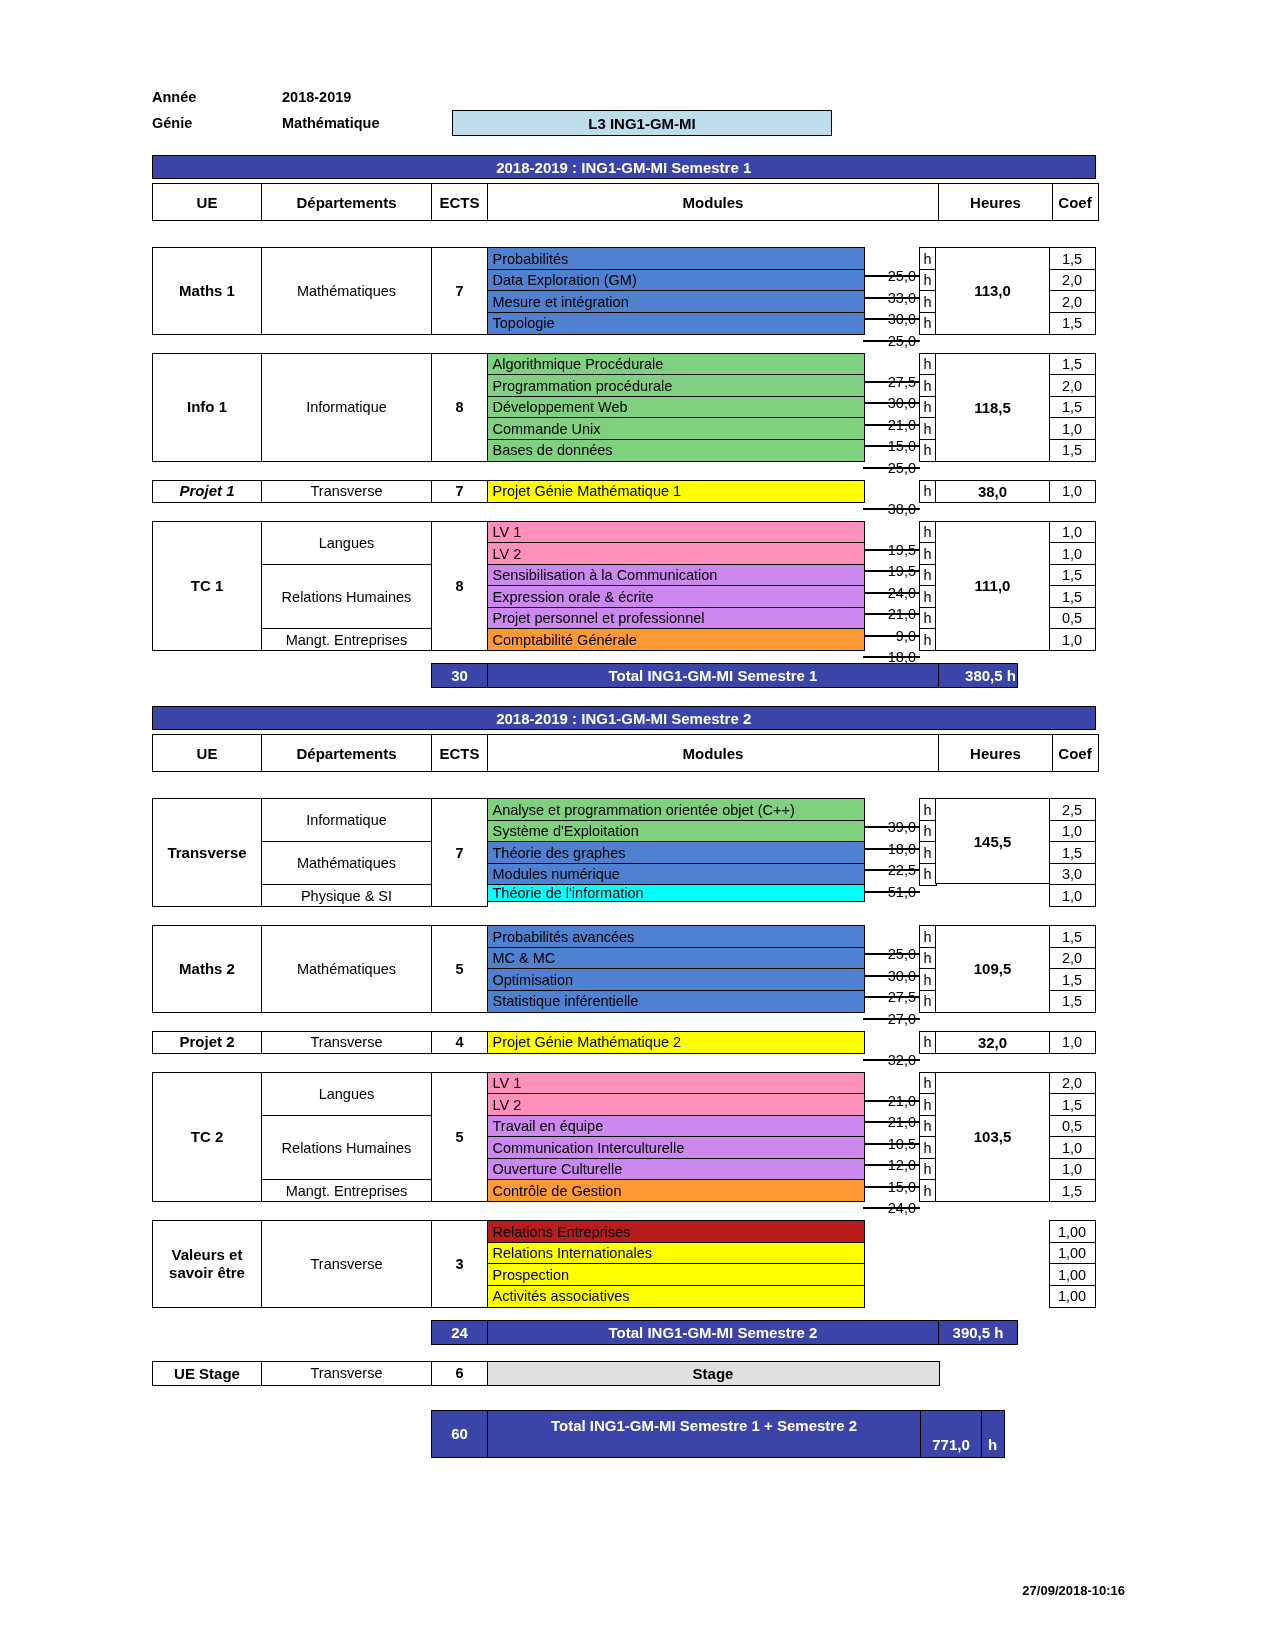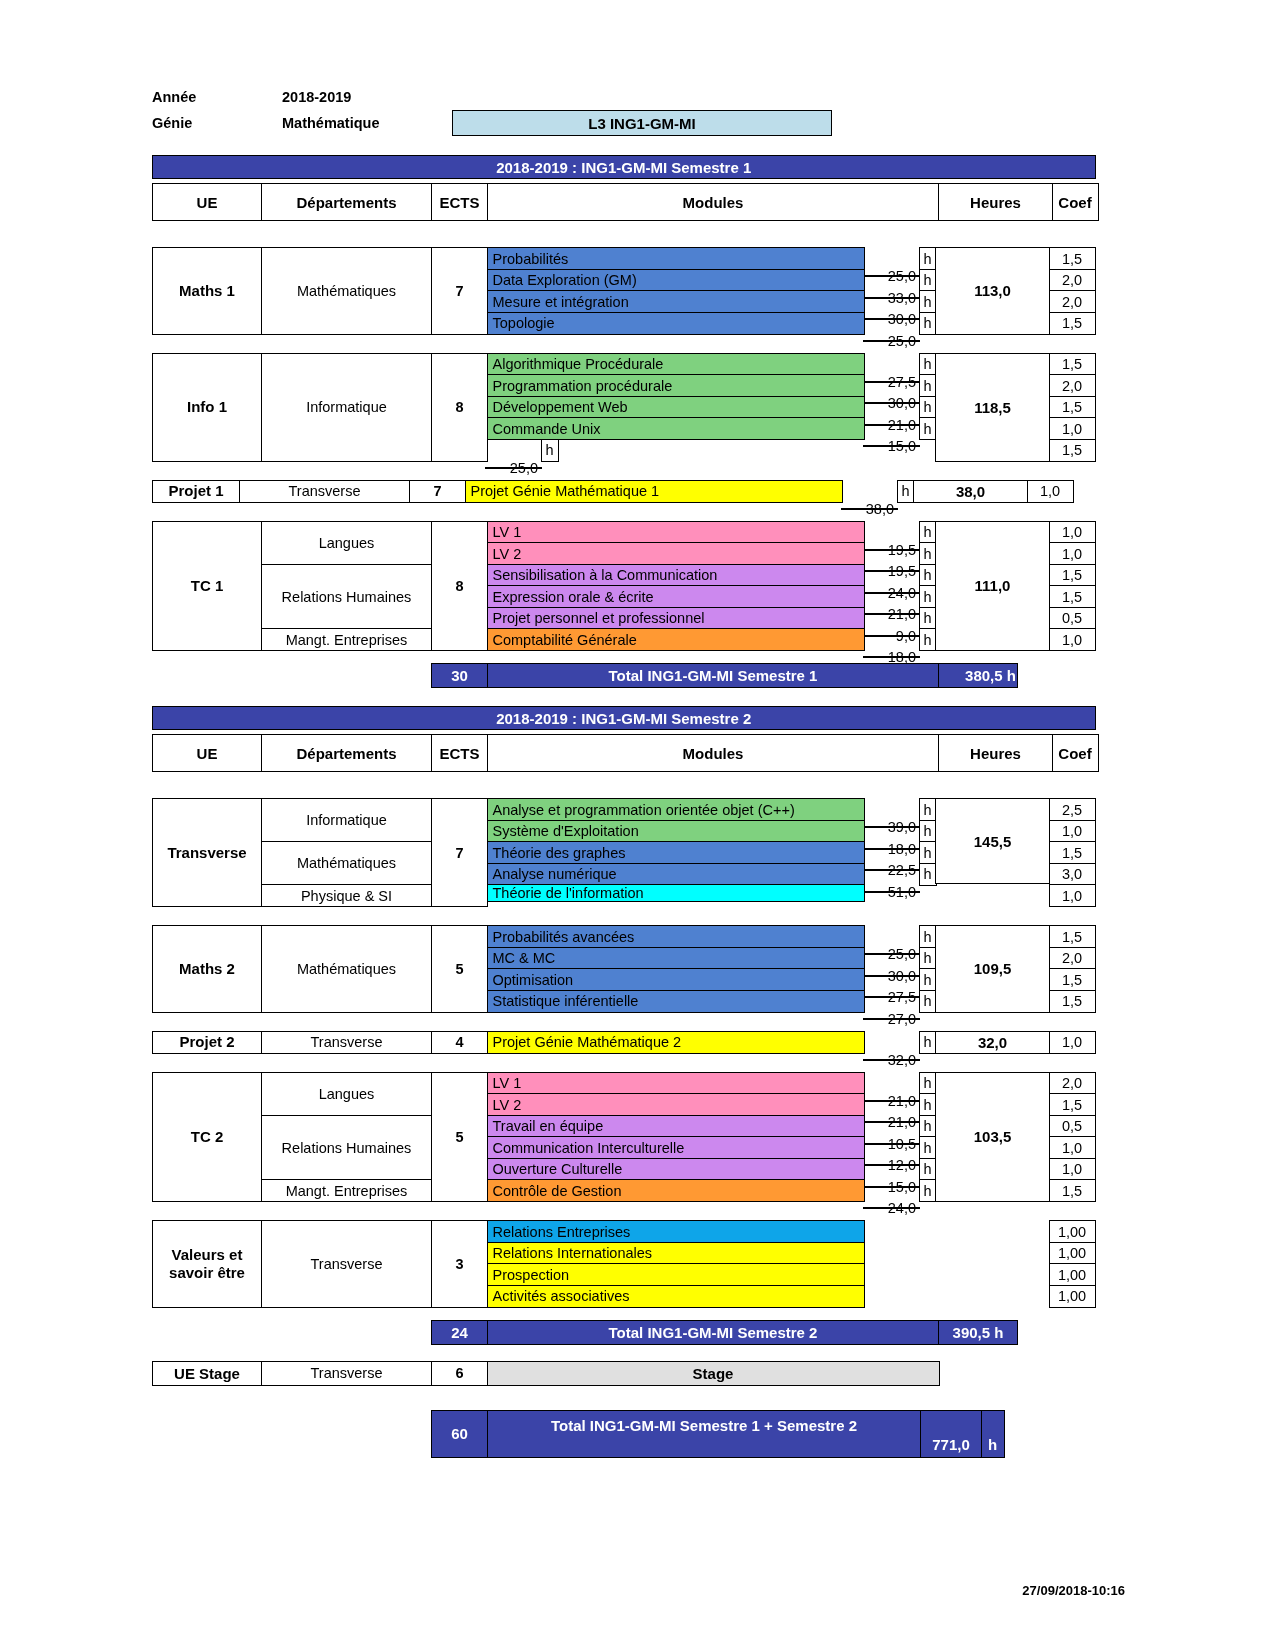--- a/index.html
+++ b/index.html
@@ -299,35 +299,36 @@
             <div class="mod-name" style="background: rgb(127, 209, 127);">Développement Web</div>
             <div class="mod-h">21,0</div>
             <div class="mod-hu">h</div>
           </div>
           <div class="modrow" style="height: 23px;">
             <div class="mod-name" style="background: rgb(127, 209, 127);">Commande Unix</div>
             <div class="mod-h">15,0</div>
             <div class="mod-hu">h</div>
           </div>
           <div class="modrow" style="height: 23px;">
+            <div class="mod-name" style="background: rgb(127, 209, 127);">Bases de données</div>
             <div class="mod-h">25,0</div>
             <div class="mod-hu">h</div>
           </div>
         </div>
         <div class="cell-heures" style="width: 115px; height: 109px; margin-left: -1.5px;">118,5</div>
         <div class="coefcol" style="width: 47px; margin-left: -1.5px;">
           <div class="coef" style="height: 23px;">1,5</div>
           <div class="coef" style="height: 23px;">2,0</div>
           <div class="coef" style="height: 23px;">1,5</div>
           <div class="coef" style="height: 23px;">1,0</div>
           <div class="coef" style="height: 23px;">1,5</div>
         </div>
       </div>
       <div class="block" style="left: 152px; top: 479.5px; height: 23px;">
-        <div class="cell-ue" style="width: 88px; height: 23px; text-align: right; line-height: 1.2;">Projet 1</div>
+        <div class="cell-ue" style="width: 110px; height: 23px; text-align: right; line-height: 1.2; font-style: italic;">Projet 1</div>
         <div class="deptcol" style="width: 172px; margin-left: -1.5px;">
           <div class="dept" style="height: 23px;">Transverse</div>
         </div>
         <div class="cell-ects" style="width: 57px; height: 23px; margin-left: -1.5px; font-weight: bold;">7</div>
         <div class="modcol" style="margin-left: -1.5px;">
           <div class="modrow" style="height: 23px;">
             <div class="mod-name" style="background: rgb(255, 255, 0);">Projet Génie Mathématique 1</div>
             <div class="mod-h">38,0</div>
             <div class="mod-hu">h</div>
           </div>
@@ -419,21 +420,21 @@
             <div class="mod-name" style="background: rgb(127, 209, 127);">Système d'Exploitation</div>
             <div class="mod-h">18,0</div>
             <div class="mod-hu">h</div>
           </div>
           <div class="modrow" style="height: 23px;">
             <div class="mod-name" style="background: rgb(79, 129, 208);">Théorie des graphes</div>
             <div class="mod-h">22,5</div>
             <div class="mod-hu">h</div>
           </div>
           <div class="modrow" style="height: 23px;">
-            <div class="mod-name" style="background: rgb(79, 129, 208);">Analyse numérique</div>
+            <div class="mod-name" style="background: rgb(79, 129, 208);">Modules numérique</div>
             <div class="mod-h">51,0</div>
             <div class="mod-hu">h</div>
           </div>
           <div class="modrow" style="height: 23px; flex-direction: column;">
             <div class="mod-name" style="background: rgb(0, 255, 255);">Théorie de l'information</div>
             <div class="mod-h">15,0</div>
             <div class="mod-hu">h</div>
           </div>
         </div>
         <div class="cell-heures" style="width: 115px; height: 86px; margin-left: -1.5px;">145,5</div>
@@ -550,21 +551,21 @@
         </div>
       </div>
       <div class="block" style="left: 152px; top: 1220px; height: 87.5px;">
         <div class="cell-ue" style="width: 110px; height: 87.5px; text-align: center; line-height: 1.2;">Valeurs et<br>savoir être</div>
         <div class="deptcol" style="width: 172px; margin-left: -1.5px;">
           <div class="dept" style="height: 87.5px;">Transverse</div>
         </div>
         <div class="cell-ects" style="width: 57px; height: 87.5px; margin-left: -1.5px; font-weight: bold;">3</div>
         <div class="modcol" style="margin-left: -1.5px;">
           <div class="modrow" style="height: 23px;">
-            <div class="mod-name" style="background: #0ea5e9; width: 378px; text-align: right;">Relations Entreprises</div>
+            <div class="mod-name" style="background: #b91c1c; width: 378px; text-align: right;">Relations Entreprises</div>
             <div class="mod-h" style="visibility: hidden; border: none;"></div>
             <div class="mod-hu" style="visibility: hidden; border: none;"></div>
           </div>
           <div class="modrow" style="height: 23px;">
             <div class="mod-name" style="background: rgb(255, 255, 0); width: 378px;">Relations Internationales</div>
             <div class="mod-h" style="visibility: hidden; border: none;"></div>
             <div class="mod-hu" style="visibility: hidden; border: none;"></div>
           </div>
           <div class="modrow" style="height: 23px;">
             <div class="mod-name" style="background: rgb(255, 255, 0); width: 378px;">Prospection</div>

